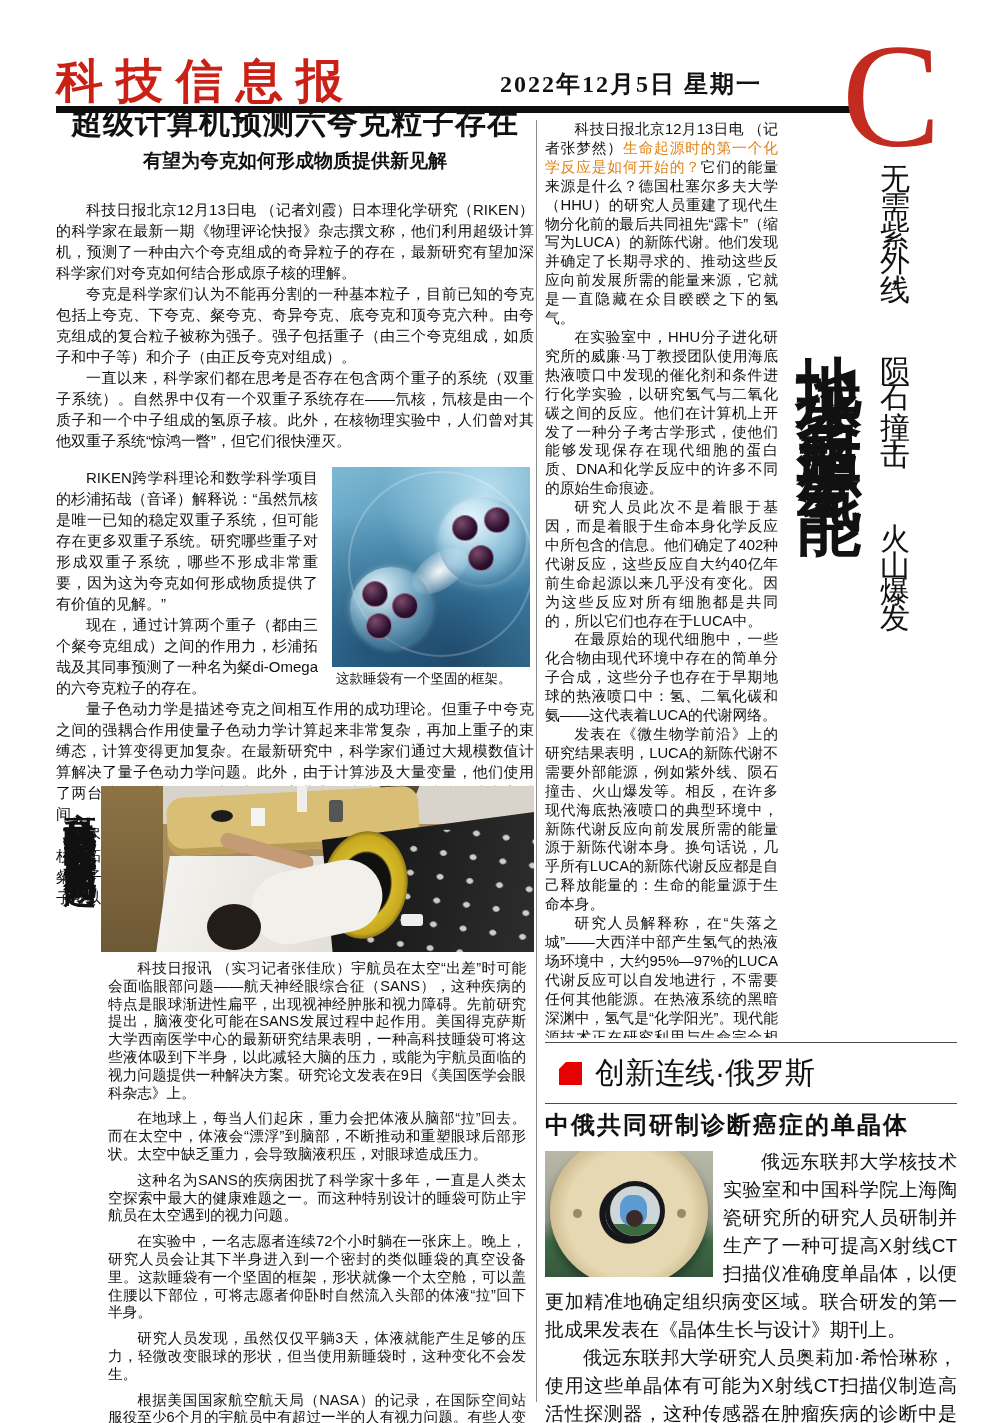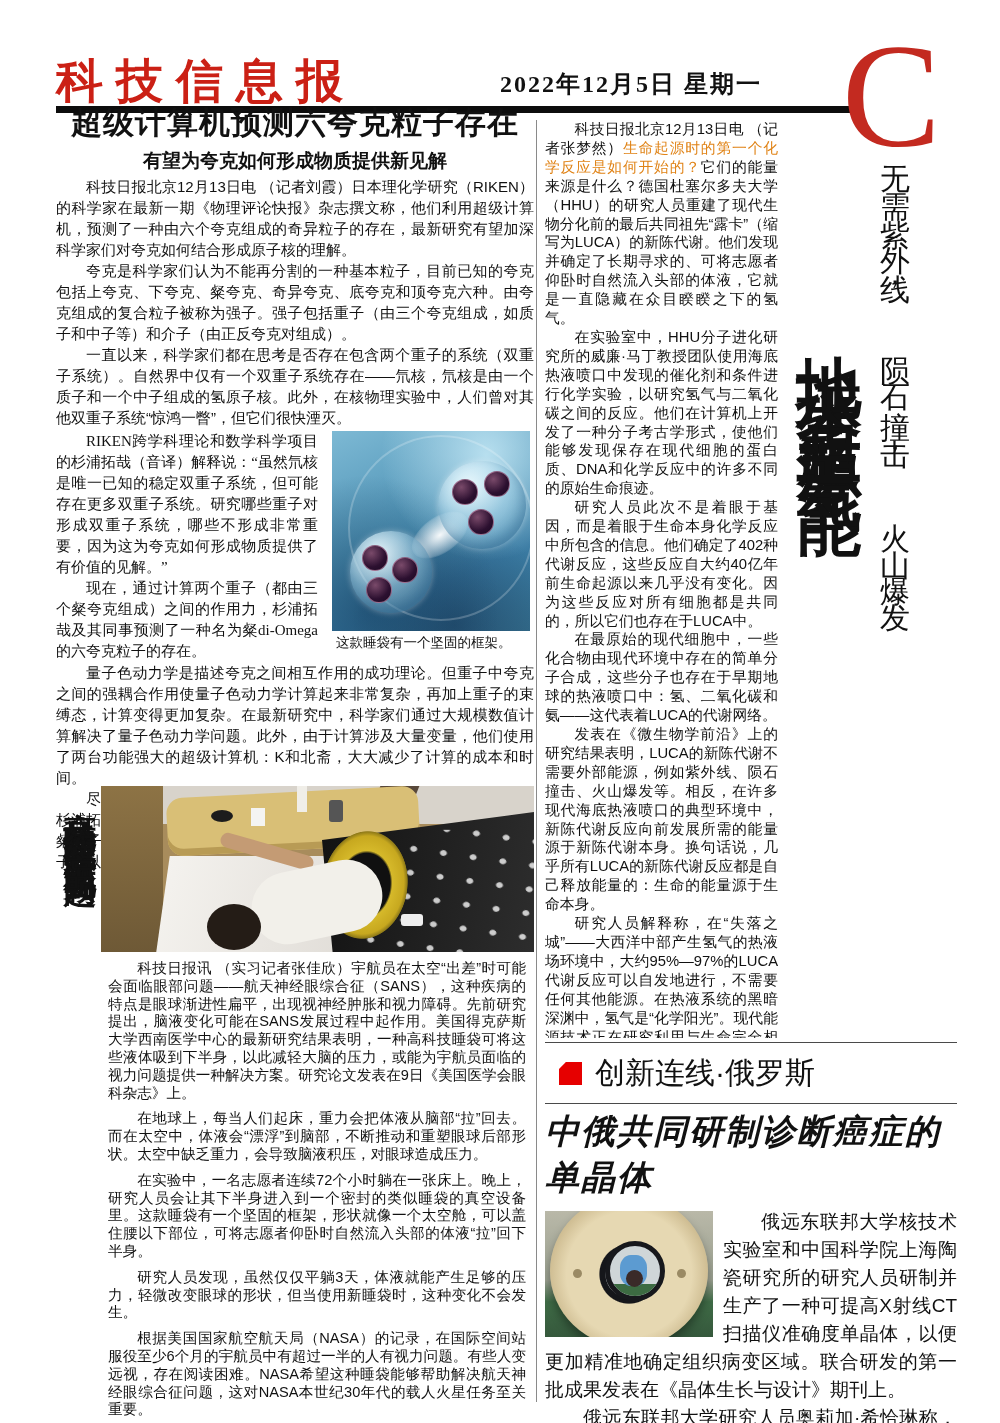--- a/index.html
+++ b/index.html
@@ -10,24 +10,24 @@
             color:#cb2015;letter-spacing:13px;font-family:"Liberation Sans","DejaVu Sans",sans-serif;}
   .issue-date{position:absolute;left:500px;top:68px;font-size:24px;font-weight:bold;
               font-family:"Liberation Serif","DejaVu Serif",serif;letter-spacing:2px;}
   .head-rule{position:absolute;left:56px;top:106px;width:798px;height:7px;background:#0d0d0d;}
   .edition-c{position:absolute;left:842px;top:22px;font-size:148px;line-height:1;
              color:#c32a20;font-family:"Liberation Serif","DejaVu Serif",serif;}
   
   .left-col{position:absolute;left:56px;top:102px;width:478px;}
   .q-head{margin:0 0 4px 0;font-size:31px;font-weight:900;text-align:center;letter-spacing:1px;
           font-family:"Liberation Serif","DejaVu Serif",serif;}
-  .q-sub{margin:0 0 2px 0;font-size:19px;font-weight:600;text-align:center;}
+  .q-sub{margin:0 0 25px 0;font-size:19px;font-weight:600;text-align:center;}
   .left-col p.body, .wrap-left p.body{margin:0;font-size:15px;line-height:21px;
           text-align:justify;text-indent:2em;}
-  .wrap-row{display:flex;margin-top:3px;font-family:Liberation Serif, serif;}
+  .wrap-row{display:flex;margin-top:16px;}
   .wrap-left{width:262px;}
   .figure{width:202px;margin-left:14px;}
   .caption{margin:3px 0 0 4px;font-size:13.5px;line-height:17px;}
   
   .quark-img{position:relative;width:198px;height:200px;overflow:hidden;}
   .q-bg{position:absolute;inset:0;background:
       radial-gradient(circle at 78% 12%, rgba(200,235,248,.85), transparent 45%),
       radial-gradient(circle at 18% 88%, rgba(16,55,88,.55), transparent 55%),
       radial-gradient(circle at 62% 97%, rgba(22,52,84,.6), transparent 45%),
       linear-gradient(155deg,#7db9d4 0%,#4e92b5 45%,#3a7ba3 70%,#35708f 100%);}
@@ -91,22 +91,22 @@
       font-size:65px;font-weight:900;letter-spacing:17px;
       font-family:"Liberation Serif","DejaVu Serif",serif;}
   
   .russia{position:absolute;left:545px;top:1042px;width:412px;}
   .r-topline{border-top:1.5px solid #4a4a4a;margin-bottom:10px;}
   .r-row{display:flex;align-items:center;gap:13px;padding-left:14px;}
   .r-icon{width:23px;height:23px;background:#e60000;
       clip-path:polygon(30% 0,100% 0,100% 100%,0 100%,0 30%);}
   .r-label{font-size:30px;font-weight:500;}
   .r-underline{border-top:1px solid #4a4a4a;margin-top:9px;margin-bottom:5px;}
-  .c-head{margin:2px 0 7px 0;font-size:34px;font-weight:900;letter-spacing:2px;
-      font-family:"Liberation Serif","DejaVu Serif",serif;font-style:italic;}
+  .c-head{margin:2px 0 7px 0;font-size:24px;font-weight:900;letter-spacing:2px;
+      font-family:"Liberation Serif","DejaVu Serif",serif;}
   .russia p.body{margin:0;font-size:19px;line-height:28px;text-align:justify;text-indent:2em;}
   
   .ct-img{position:relative;float:left;width:168px;height:126px;overflow:hidden;
       margin:3px 10px 3px 0;background:linear-gradient(#b9b8a8,#9aa090 55%,#3f6b46 72%,#35583c);}
   .ct-donut{position:absolute;left:5px;top:-16px;width:158px;height:152px;border-radius:50%;
       background:radial-gradient(circle at 50% 52%, #d7dde0 0 20.5%, #15161a 21.5% 26%,
                  #e6d8b2 27% 56%, #cdbb90 72%, #b2a074 100%);
       box-shadow:0 6px 10px rgba(0,0,0,.35);}
   .ct-bolt{position:absolute;width:9px;height:9px;border-radius:50%;background:#9a8a64;}
   .ct-hole{position:absolute;left:60px;top:30px;width:50px;height:50px;border-radius:50%;
@@ -176,30 +176,31 @@
         <div class="sb-device"></div>
         <div class="sb-spots"></div>
         <div class="sb-ring"></div>
         <div class="sb-arm"></div>
         <div class="sb-shirt"></div>
         <div class="sb-head"></div>
         <div class="sb-tag"></div>
       </div>
       <p>科技日报讯 （实习记者张佳欣）宇航员在太空“出差”时可能会面临眼部问题——航天神经眼综合征（SANS），这种疾病的特点是眼球渐进性扁平，出现视神经肿胀和视力障碍。先前研究提出，脑液变化可能在SANS发展过程中起作用。美国得克萨斯大学西南医学中心的最新研究结果表明，一种高科技睡袋可将这些液体吸到下半身，以此减轻大脑的压力，或能为宇航员面临的视力问题提供一种解决方案。研究论文发表在9日《美国医学会眼科杂志》上。</p>
       <p>在地球上，每当人们起床，重力会把体液从脑部“拉”回去。而在太空中，体液会“漂浮”到脑部，不断推动和重塑眼球后部形状。太空中缺乏重力，会导致脑液积压，对眼球造成压力。</p>
+      <p>这种名为SANS的疾病困扰了科学家十多年，一直是人类太空探索中最大的健康难题之一。而这种特别设计的睡袋可防止宇航员在太空遇到的视力问题。</p>
       <p>在实验中，一名志愿者连续72个小时躺在一张床上。晚上，研究人员会让其下半身进入到一个密封的类似睡袋的真空设备里。这款睡袋有一个坚固的框架，形状就像一个太空舱，可以盖住腰以下部位，可将志愿者仰卧时自然流入头部的体液“拉”回下半身。</p>
       <p>研究人员发现，虽然仅仅平躺3天，体液就能产生足够的压力，轻微改变眼球的形状，但当使用新睡袋时，这种变化不会发生。</p>
       <p>根据美国国家航空航天局（NASA）的记录，在国际空间站服役至少6个月的宇航员中有超过一半的人有视力问题。有些人变远视，存在阅读困难。NASA希望这种睡袋能够帮助解决航天神经眼综合征问题，这对NASA本世纪30年代的载人火星任务至关重要。</p>
     </div>
   </div>
 
   <div class="col-divider"></div>
 
   <div class="mid-col">
-    <p><span>科技日报北京12月13日电 （记者张梦然）</span><span class="hl">生命起源时的第一个化学反应是如何开始的？</span><span>它们的能量来源是什么？德国杜塞尔多夫大学（HHU）的研究人员重建了现代生物分化前的最后共同祖先“露卡”（缩写为LUCA）的新陈代谢。他们发现并确定了长期寻求的、可将志愿者仰卧时自然流入头部的体液，它就是一直隐藏在众目睽睽之下的氢气。</span></p>
+    <p><span>科技日报北京12月13日电 （记者张梦然）</span><span class="hl">生命起源时的第一个化学反应是如何开始的？</span><span>它们的能量来源是什么？德国杜塞尔多夫大学（HHU）的研究人员重建了现代生物分化前的最后共同祖先“露卡”（缩写为LUCA）的新陈代谢。他们发现并确定了长期寻求的、推动这些反应向前发展所需的能量来源，它就是一直隐藏在众目睽睽之下的氢气。</span></p>
     <p>在实验室中，HHU分子进化研究所的威廉·马丁教授团队使用海底热液喷口中发现的催化剂和条件进行化学实验，以研究氢气与二氧化碳之间的反应。他们在计算机上开发了一种分子考古学形式，使他们能够发现保存在现代细胞的蛋白质、DNA和化学反应中的许多不同的原始生命痕迹。</p>
     <p>研究人员此次不是着眼于基因，而是着眼于生命本身化学反应中所包含的信息。他们确定了402种代谢反应，这些反应自大约40亿年前生命起源以来几乎没有变化。因为这些反应对所有细胞都是共同的，所以它们也存在于LUCA中。</p>
     <p>在最原始的现代细胞中，一些化合物由现代环境中存在的简单分子合成，这些分子也存在于早期地球的热液喷口中：氢、二氧化碳和氨——这代表着LUCA的代谢网络。</p>
     <p>发表在《微生物学前沿》上的研究结果表明，LUCA的新陈代谢不需要外部能源，例如紫外线、陨石撞击、火山爆发等。相反，在许多现代海底热液喷口的典型环境中，新陈代谢反应向前发展所需的能量源于新陈代谢本身。换句话说，几乎所有LUCA的新陈代谢反应都是自己释放能量的：生命的能量源于生命本身。</p>
     <p>研究人员解释称，在“失落之城”——大西洋中部产生氢气的热液场环境中，大约95%—97%的LUCA代谢反应可以自发地进行，不需要任何其他能源。在热液系统的黑暗深渊中，氢气是“化学阳光”。现代能源技术正在研究利用与生命完全相同的氢特性。只是生命拥有40亿年的“氢技术经验”，而人类才刚刚起步。</p>
   </div>
 
   <div class="v-sub-right">无需紫外线，陨石撞击，火山爆发</div>
   <div class="v-head-right">地球生命起源于氢能</div>
 

